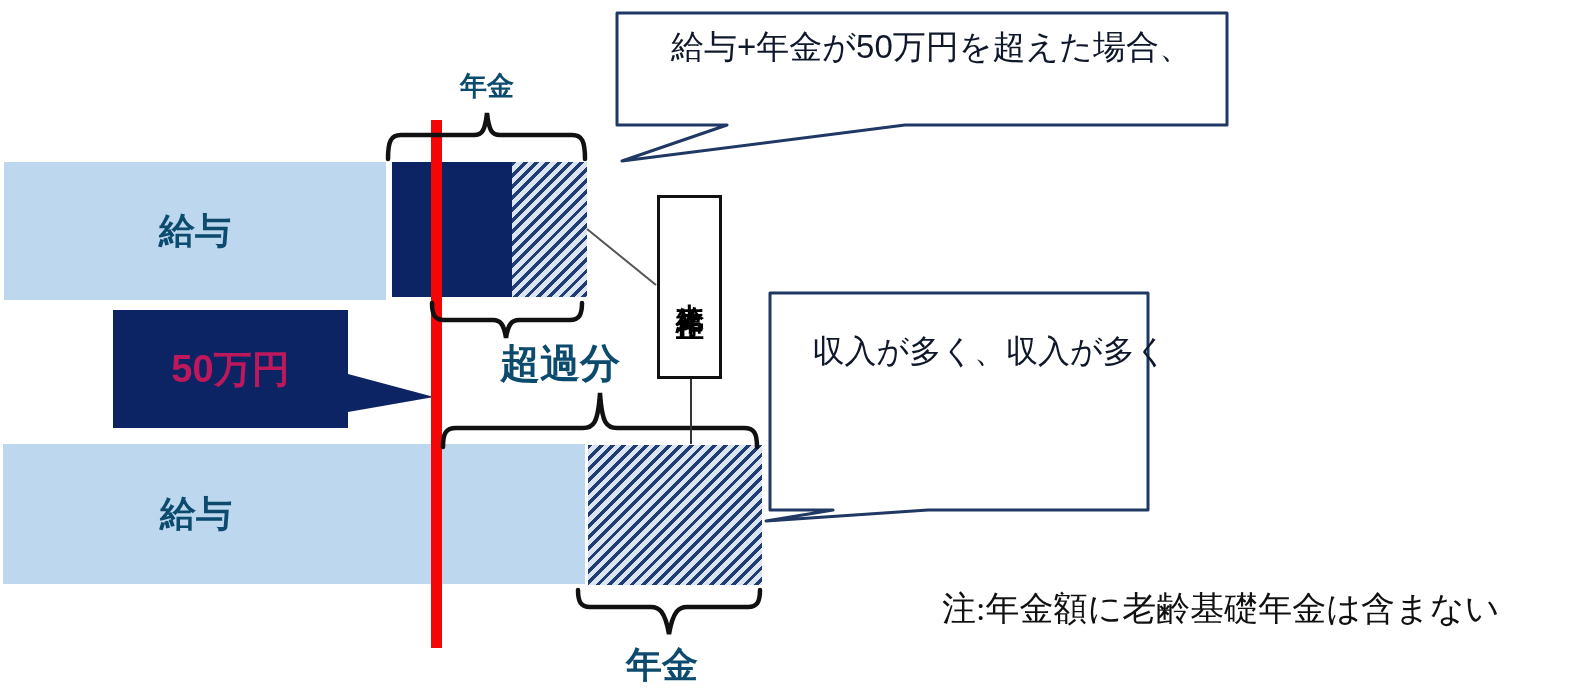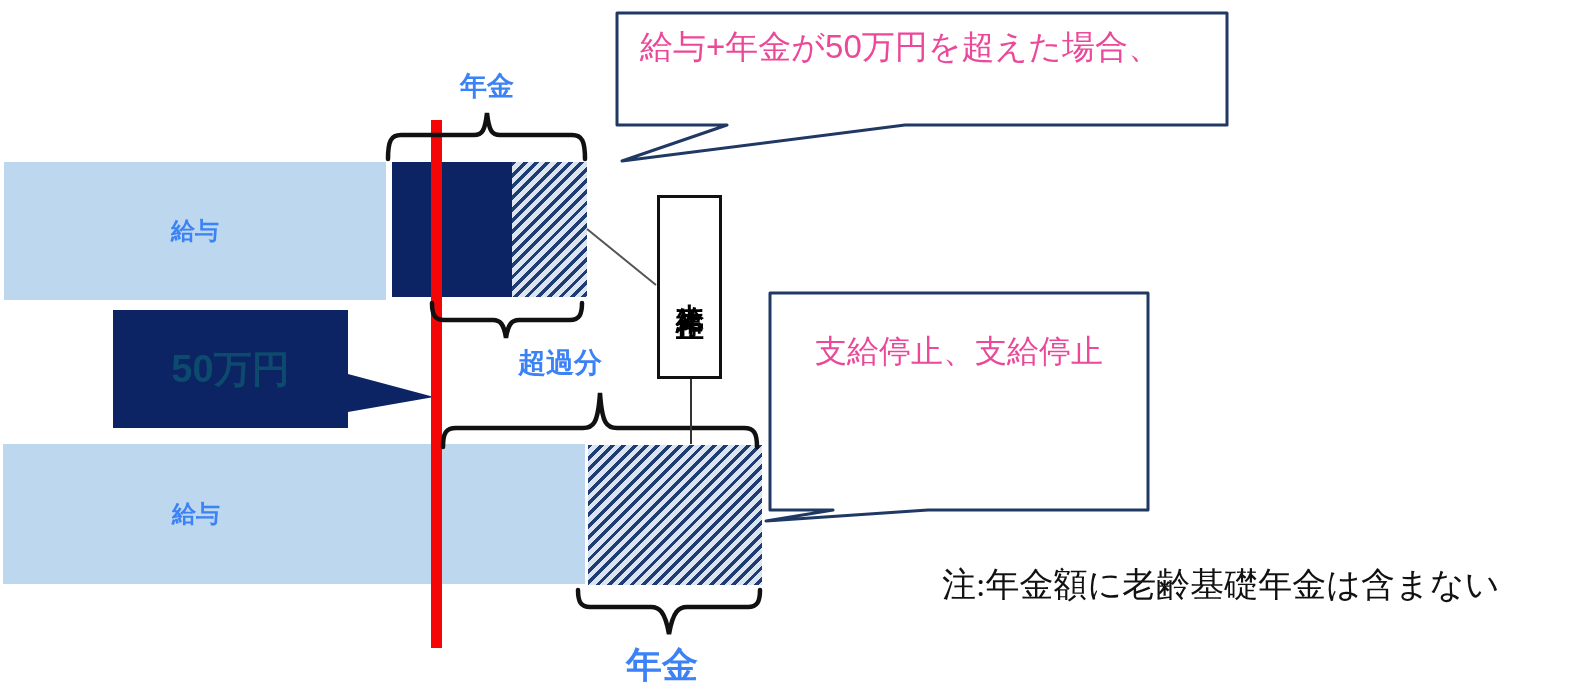--- a/index.html
+++ b/index.html
@@ -11,35 +11,35 @@
   
   .bar-light{background:#bdd7ee;z-index:1;}
   .box-navy{background:#0d2464;z-index:1;}
   .hatch{
     background:repeating-linear-gradient(135deg,#1f3c74 0 3.4px,#dbe5f1 3.4px 8px);
     z-index:1;
   }
   
   svg.lineart{position:absolute;left:0;top:0;z-index:5;pointer-events:none;}
   
-  .lbl{z-index:10;color:#3b82f6;font-weight:bold;display:flex;align-items:center;justify-content:center;text-align:center;}
-  .salary-lbl{font-size:24px;}
+  .lbl{z-index:10;color:#0c4a6e;font-weight:bold;display:flex;align-items:center;justify-content:center;text-align:center;}
+  .salary-lbl{font-size:36px;}
   .pension-top-lbl{font-size:27px;}
   .pension-bottom-lbl{font-size:36px;}
-  .excess-lbl{font-size:28px;}
-  .threshold-lbl{font-size:38px;color:#0c4a6e;}
+  .excess-lbl{font-size:40px;}
+  .threshold-lbl{font-size:38px;color:#be185d;}
   .suspension-box{
     z-index:6;background:#ffffff;border:3px solid #111111;
     display:flex;align-items:center;justify-content:center;
   }
   .suspension-text{
     writing-mode:vertical-rl;text-orientation:upright;
     font-size:28px;font-weight:bold;color:#000;letter-spacing:3px;line-height:1;
   }
-  .callout-text{z-index:10;color:#ec4899;}
+  .callout-text{z-index:10;color:#0f172a;margin-left:31px;}
   .callout1-text{font-size:33px;line-height:42px;padding:13px 0 0 23px;}
   .callout2-text{font-size:32px;line-height:42px;text-align:center;padding-top:37px;}
   .note-text{
     z-index:10;font-family:"Liberation Serif","DejaVu Serif",serif;
     font-size:34px;color:#111;white-space:nowrap;
   }
 </style>
 </head>
 <body>
 
@@ -82,18 +82,18 @@
   <div class="abs lbl salary-lbl" style="left:3px;top:444px;width:386px;height:140px;">給与</div>
   <div class="abs lbl pension-top-lbl" style="left:427px;top:68px;width:120px;height:36px;">年金</div>
   <div class="abs lbl pension-bottom-lbl" style="left:602px;top:644px;width:120px;height:42px;">年金</div>
   <div class="abs lbl excess-lbl" style="left:480px;top:344px;width:160px;height:38px;">超過分</div>
   <div class="abs lbl threshold-lbl" style="left:113px;top:310px;width:235px;height:118px;">50万円</div>
 
   <div class="abs callout-text callout1-text" style="left:617px;top:13px;width:610px;height:114px;">
     <div>給与+年金が50万円を超えた場合、</div>
   </div>
   <div class="abs callout-text callout2-text" style="left:770px;top:293px;width:378px;height:217px;">
-    <div>支給停止、支給停止</div>
+    <div>収入が多く、収入が多く</div>
   </div>
 
-  <div class="abs note-text" style="left:942px;top:562px;">注:年金額に老齢基礎年金は含まない</div>
+  <div class="abs note-text" style="left:942px;top:586px;">注:年金額に老齢基礎年金は含まない</div>
 
 </div>
 
 </body></html>

